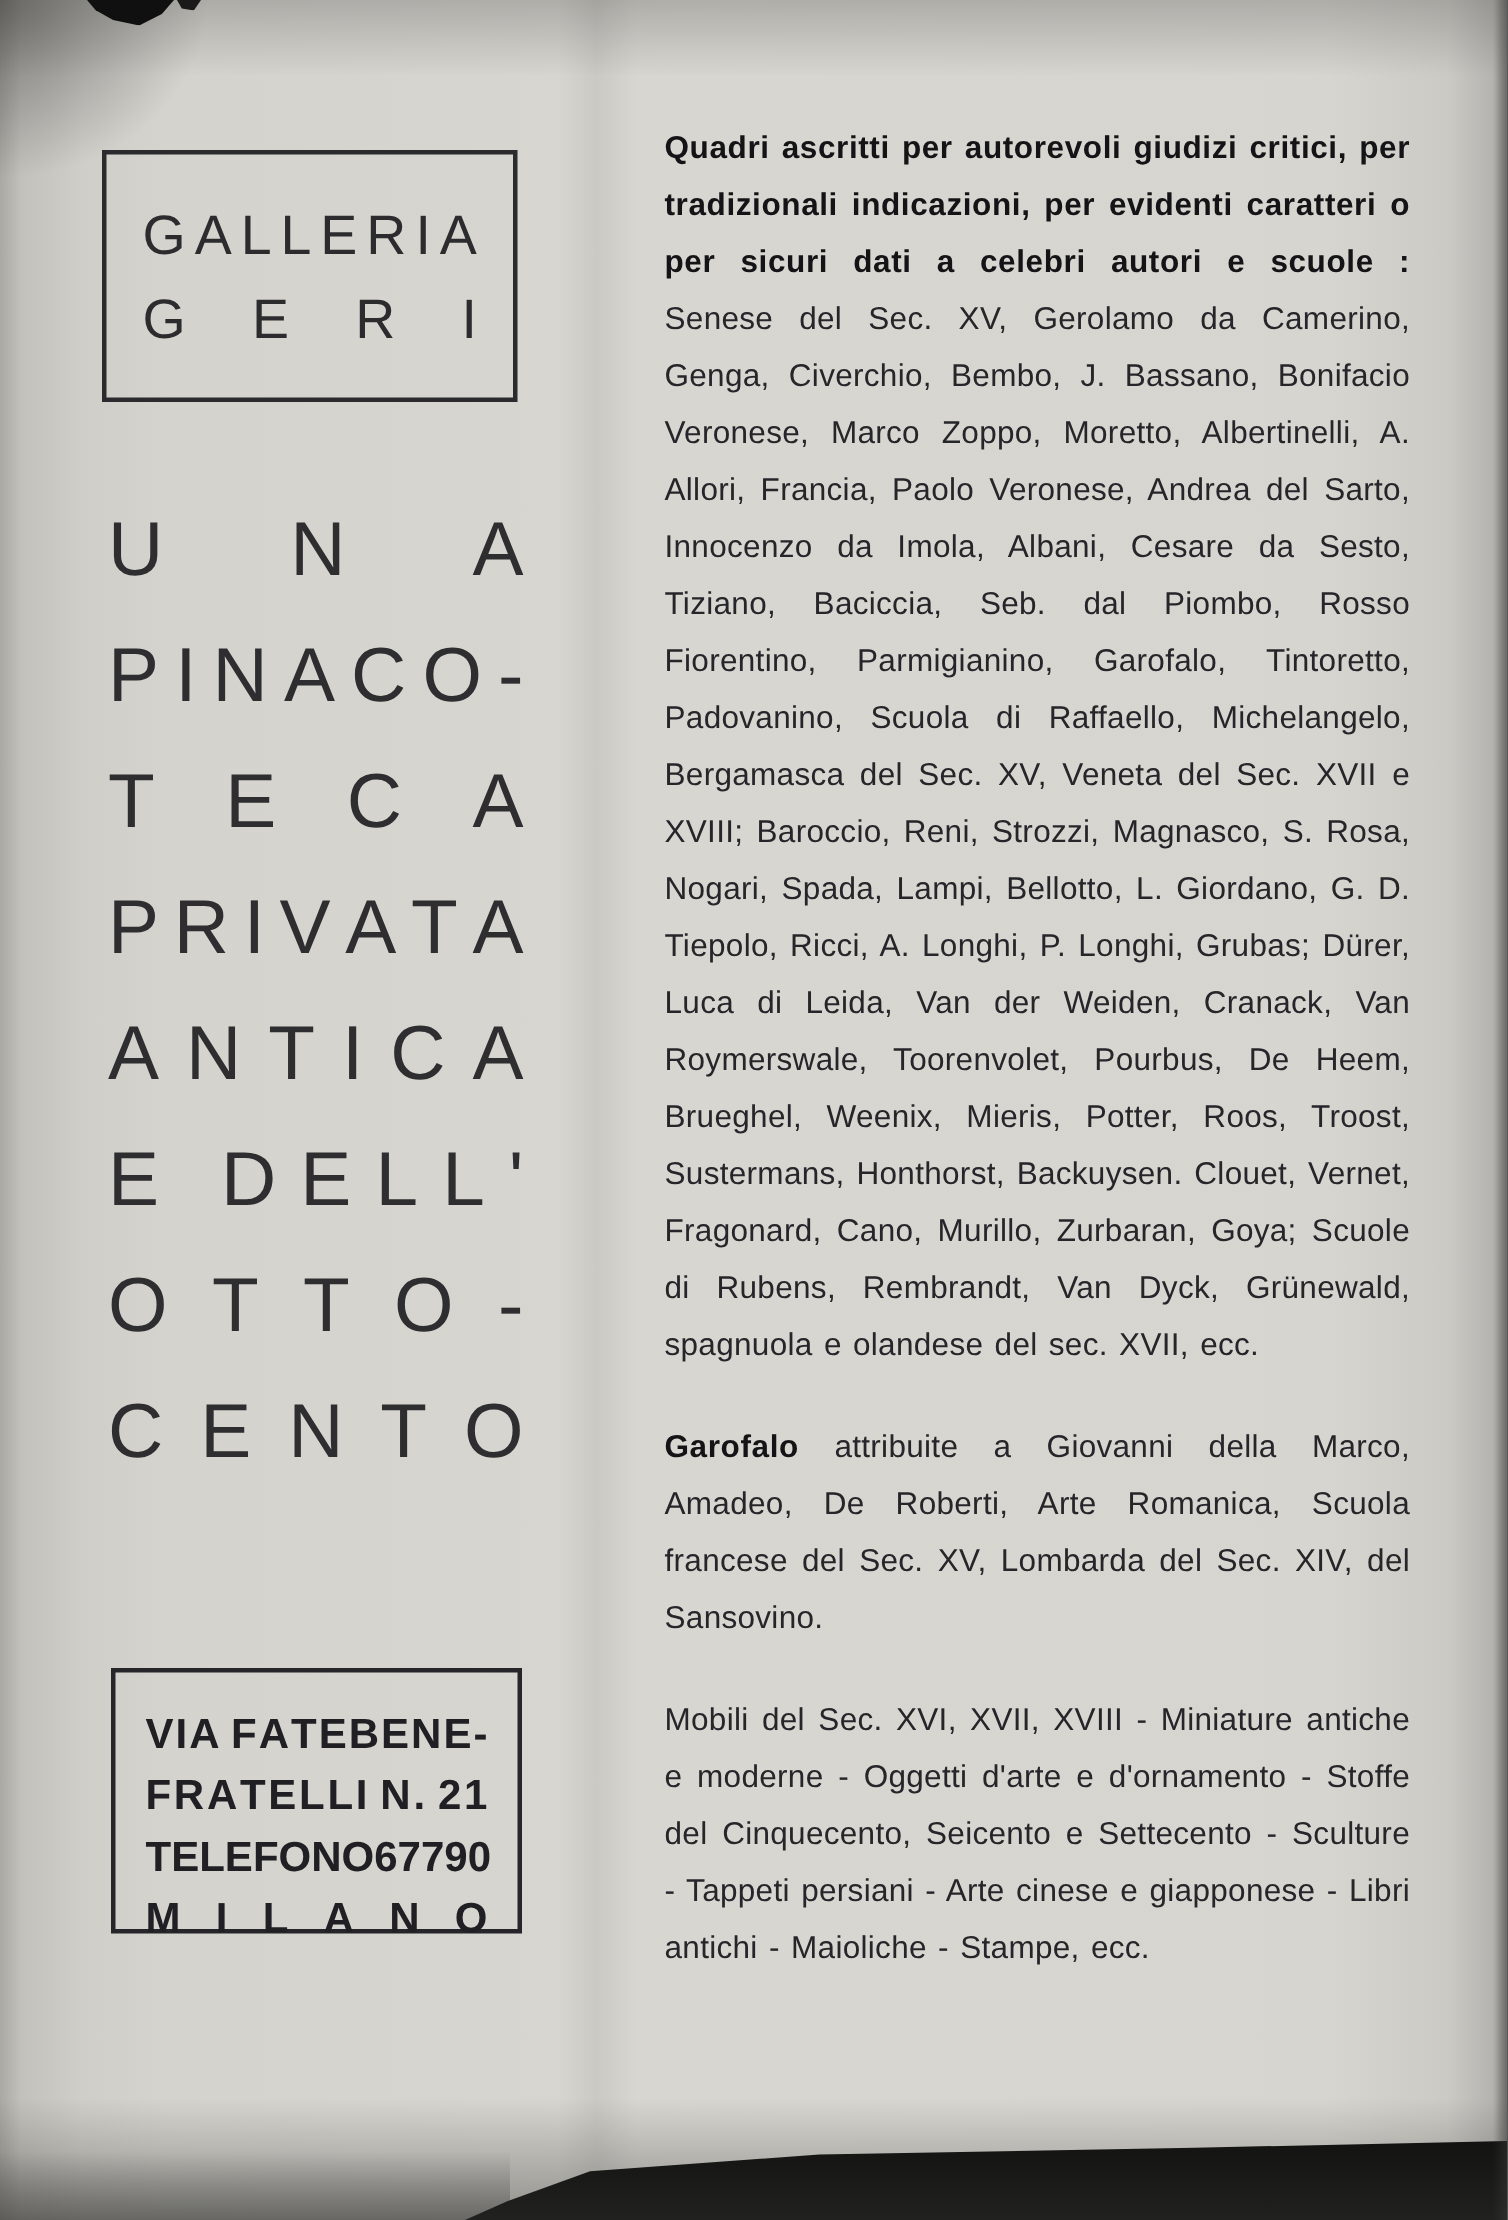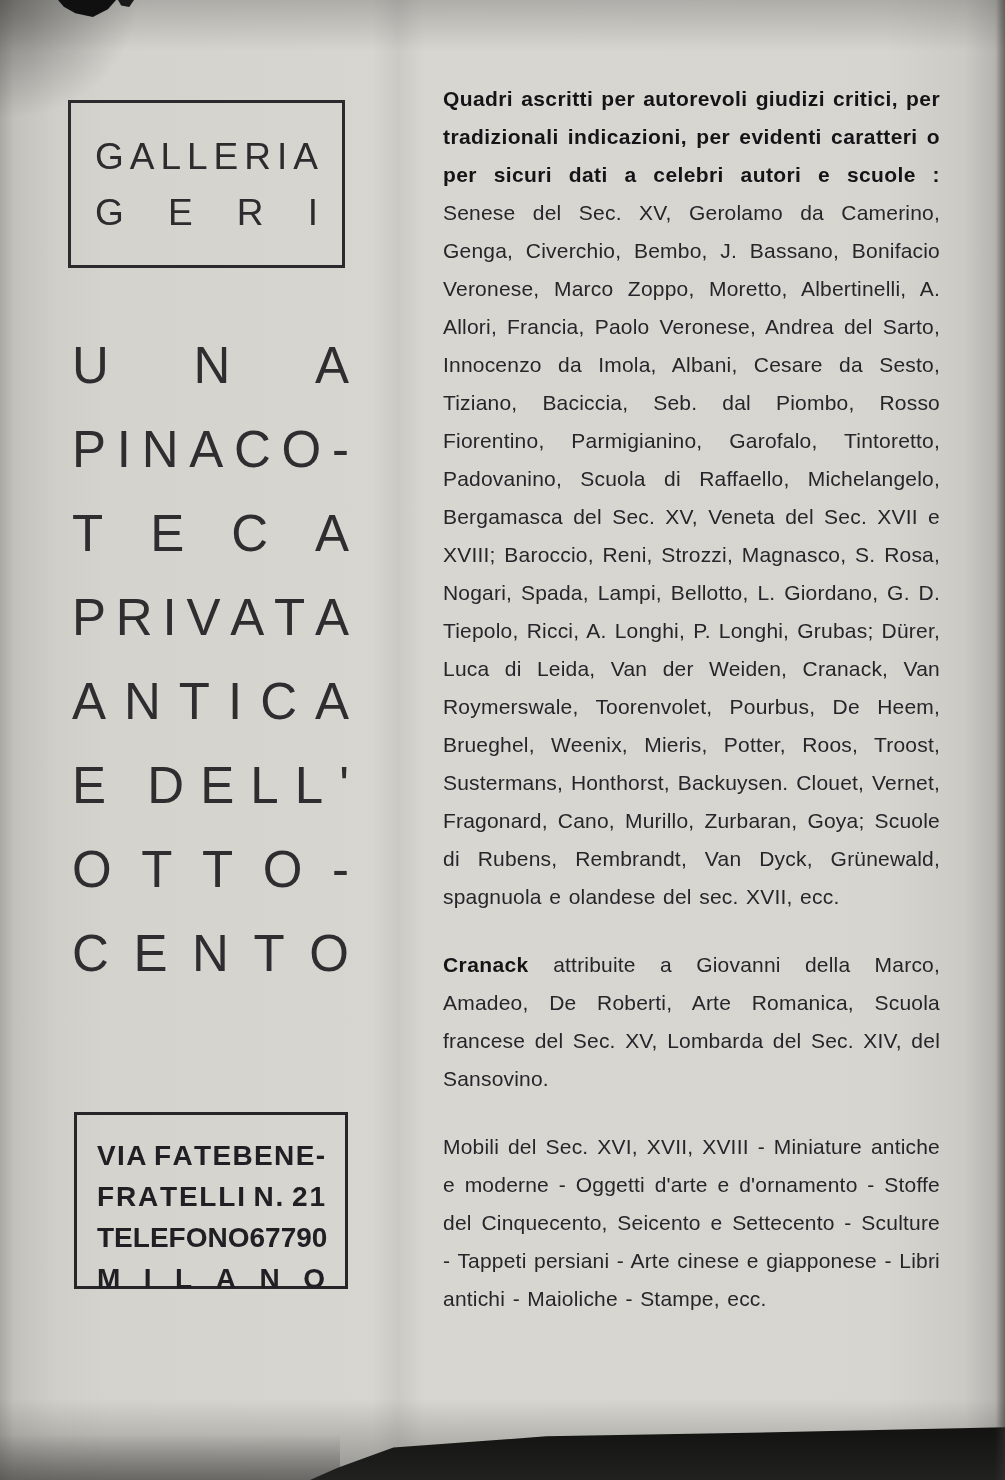--- a/index.html
+++ b/index.html
@@ -171,20 +171,20 @@
         <span>N</span>
         <span>O</span>
       </div>
   </div>
 
   <div class="right-col">
     <p class="para">
       <span class="lead">Quadri ascritti per autorevoli giudizi critici, per tradizionali indicazioni, per evidenti caratteri o per sicuri dati a celebri autori e scuole : </span><span class="body-text">Senese del Sec. XV, Gerolamo da Camerino, Genga, Civerchio, Bembo, J. Bassano, Bonifacio Veronese, Marco Zoppo, Moretto, Albertinelli, A. Allori, Francia, Paolo Veronese, Andrea del Sarto, Innocenzo da Imola, Albani, Cesare da Sesto, Tiziano, Baciccia, Seb. dal Piombo, Rosso Fiorentino, Parmigianino, Garofalo, Tintoretto, Padovanino, Scuola di Raffaello, Michelangelo, Bergamasca del Sec. XV, Veneta del Sec. XVII e XVIII; Baroccio, Reni, Strozzi, Magnasco, S. Rosa, Nogari, Spada, Lampi, Bellotto, L. Giordano, G. D. Tiepolo, Ricci, A. Longhi, P. Longhi, Grubas; Dürer, Luca di Leida, Van der Weiden, Cranack, Van Roymerswale, Toorenvolet, Pourbus, De Heem, Brueghel, Weenix, Mieris, Potter, Roos, Troost, Sustermans, Honthorst, Backuysen. Clouet, Vernet, Fragonard, Cano, Murillo, Zurbaran, Goya; Scuole di Rubens, Rembrandt, Van Dyck, Grünewald, spagnuola e olandese del sec. XVII, ecc.</span>
     </p>
     <p class="para">
-      <span class="lead">Cranack </span><span class="body-text">attribuite a Giovanni della Marco, Amadeo, De Roberti, Arte Romanica, Scuola francese del Sec. XV, Lombarda del Sec. XIV, del Sansovino.</span>
+      <span class="lead">Garofalo </span><span class="body-text">attribuite a Giovanni della Marco, Amadeo, De Roberti, Arte Romanica, Scuola francese del Sec. XV, Lombarda del Sec. XIV, del Sansovino.</span>
     </p>
     <p class="para">
       <span class="lead"></span><span class="body-text">Mobili del Sec. XVI, XVII, XVIII - Miniature antiche e moderne - Oggetti d'arte e d'ornamento - Stoffe del Cinquecento, Seicento e Settecento - Sculture - Tappeti persiani - Arte cinese e giapponese - Libri antichi - Maioliche - Stampe, ecc.</span>
     </p>
   </div>
 
 </div>
 
 </body></html>

